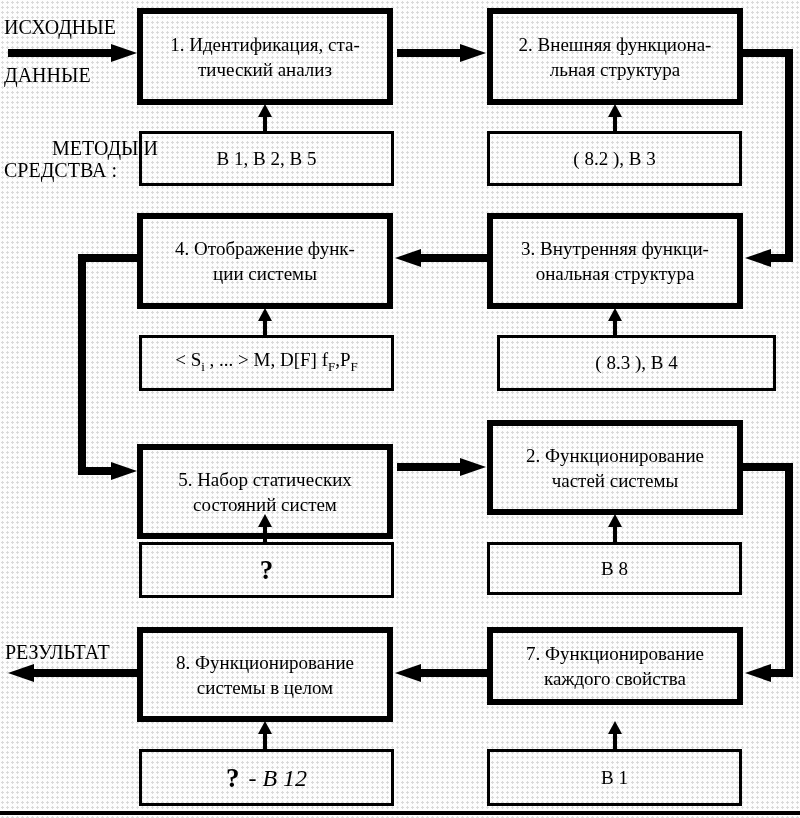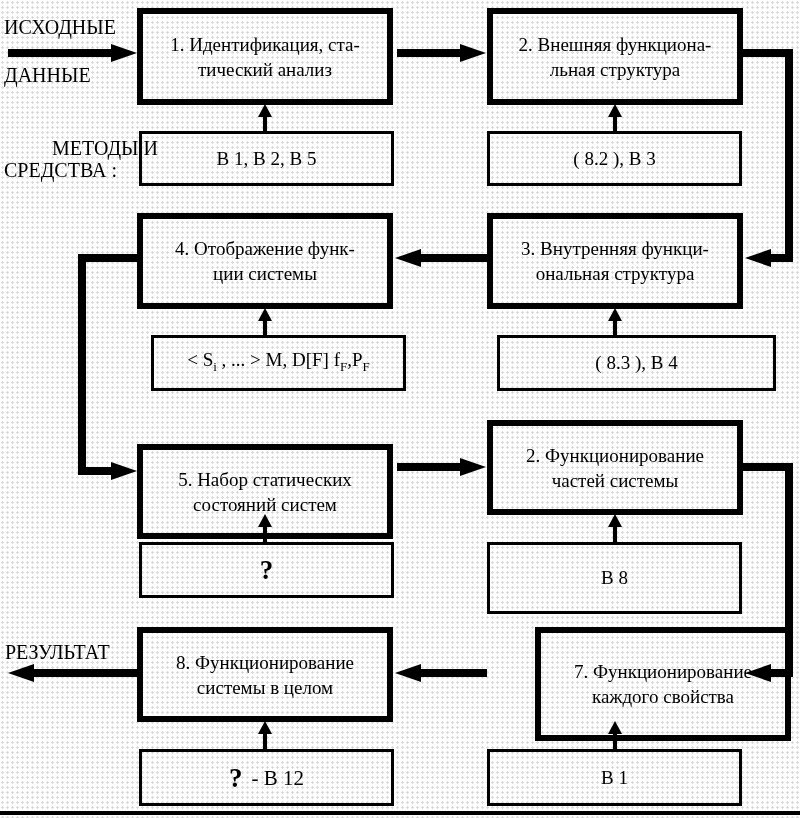--- a/index.html
+++ b/index.html
@@ -23,21 +23,21 @@
   }
   .side-label{
     position:absolute;font-weight:normal;font-size:20px;line-height:22px;white-space:nowrap;
   }
   .ln{position:absolute;background:#000;}
   .ah{position:absolute;width:0;height:0;}
   .ah-right{border-top:9px solid transparent;border-bottom:9px solid transparent;border-left:26px solid #000;}
   .ah-left{border-top:9px solid transparent;border-bottom:9px solid transparent;border-right:26px solid #000;}
   .ah-up{border-left:7px solid transparent;border-right:7px solid transparent;border-bottom:13px solid #000;}
   .qmark{font-weight:bold;font-size:27px;}
-  .after-q{font-size:21px;margin-left:9px;}
+  .after-q{font-size:24px;margin-left:9px;font-style:italic;}
   sub{font-size:13px;}
   .bottom-bar{position:absolute;left:0;top:811px;width:800px;height:4px;background:#000;}
 </style>
 </head>
 <body>
 
 <div id="canvas">
 
   <div class="side-label" style="left:4px;top:16px;">ИСХОДНЫЕ</div>
   <div class="side-label" style="left:4px;top:64px;">ДАННЫЕ</div>
@@ -62,40 +62,40 @@
   </div>
   <div class="main-box" style="left:137px;top:444px;width:256px;height:95px;">
     <div><span>5. Набор статических</span><br><span>состояний систем</span></div>
   </div>
   <div class="main-box" style="left:487px;top:420px;width:256px;height:95px;">
     <div><span>2. Функционирование</span><br><span>частей системы</span></div>
   </div>
   <div class="main-box" style="left:137px;top:627px;width:256px;height:95px;">
     <div><span>8. Функционирование</span><br><span>системы в целом</span></div>
   </div>
-  <div class="main-box" style="left:487px;top:627px;width:256px;height:114px;margin-left:48px;">
+  <div class="main-box" style="left:487px;top:627px;width:256px;height:78px;">
     <div><span>7. Функционирование</span><br><span>каждого свойства</span></div>
   </div>
 
   <div class="method-box" style="left:139px;top:131px;width:255px;height:55px;text-align:right;">
     <span>В 1, В 2, В 5</span>
   </div>
   <div class="method-box" style="left:487px;top:131px;width:255px;height:55px;">
     <span>( 8.2 ), В 3</span>
   </div>
-  <div class="method-box" style="left:139px;top:335px;width:255px;height:56px;margin-left:12px;">
+  <div class="method-box" style="left:139px;top:335px;width:255px;height:56px;">
     <span><span>&lt; S</span><sub>i</sub><span> , ... &gt; M, D[F] f</span><sub>F</sub><span>,P</span><sub>F</sub></span>
   </div>
   <div class="method-box" style="left:497px;top:335px;width:279px;height:56px;">
     <span>( 8.3 ), В 4</span>
   </div>
   <div class="method-box" style="left:139px;top:542px;width:255px;height:56px;">
     <span class="qmark">?</span>
   </div>
-  <div class="method-box" style="left:487px;top:542px;width:255px;height:72px;justify-content:center;">
+  <div class="method-box" style="left:487px;top:542px;width:255px;height:53px;justify-content:center;">
     <span>В 8</span>
   </div>
   <div class="method-box" style="left:139px;top:749px;width:255px;height:57px;">
     <span class="qmark">?</span>
       <span class="after-q">- В 12</span>
   </div>
   <div class="method-box" style="left:487px;top:749px;width:255px;height:57px;">
     <span>В 1</span>
   </div>
 

